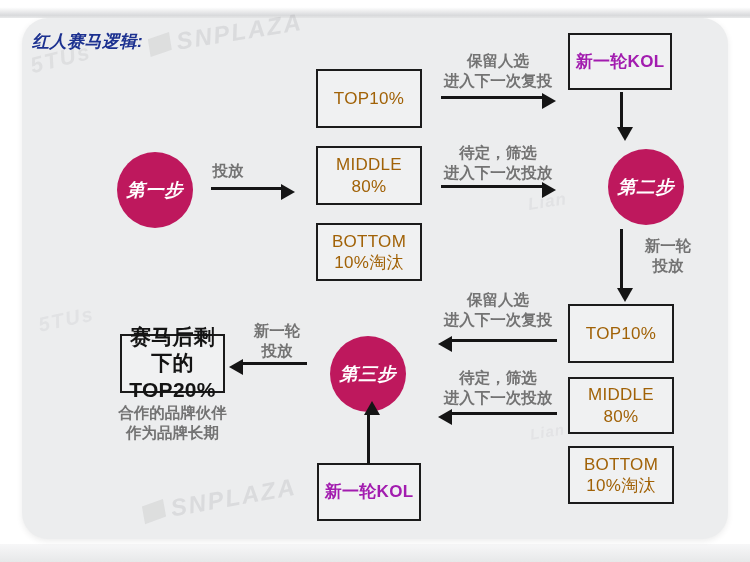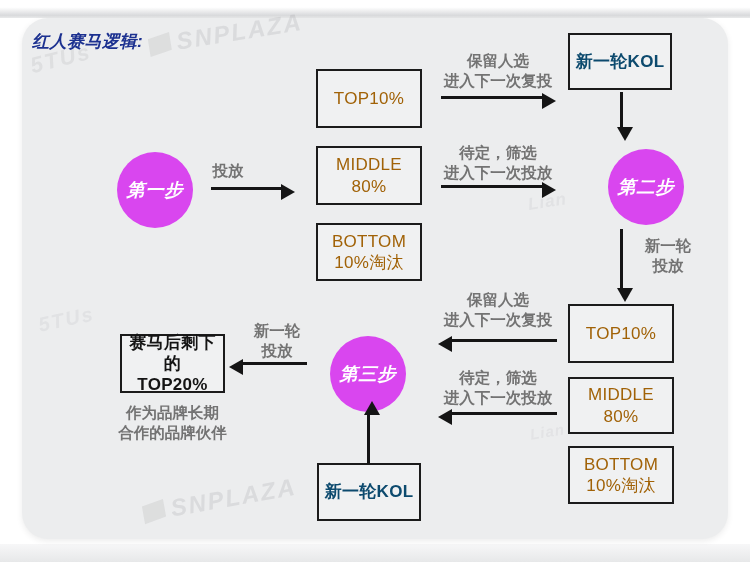--- a/index.html
+++ b/index.html
@@ -18,36 +18,36 @@
     box-shadow:0 2px 6px rgba(0,0,0,0.08);
   }
   .title{
     position:absolute;left:32px;top:30px;
     font-size:17px;font-weight:bold;font-style:italic;
     color:#1c3190;letter-spacing:0.5px;
   }
   
   .circle{
     position:absolute;width:76px;height:76px;border-radius:50%;
-    background:#d946ef;color:#ffffff;
+    background:#be185d;color:#ffffff;
     display:flex;align-items:center;justify-content:center;
     font-size:18px;font-weight:bold;font-style:italic;letter-spacing:1px;
   }
   .c1{left:117px;top:152px;}
   .c2{left:608px;top:149px;}
   .c3{left:330px;top:336px;font-style:italic;}
   
   .box{
     position:absolute;background:#f0f1f2;border:2.5px solid #1b1b1b;
     display:flex;flex-direction:column;align-items:center;justify-content:center;
     text-align:center;font-size:17px;color:#a16207;line-height:1.25;letter-spacing:0.3px;
     box-sizing:border-box;
   }
-  .box.bold{font-weight:bold;color:#0c4a6e;justify-content:center;}
-  .box.result{font-size:17px;font-weight:bold;color:#141414;}
+  .box.bold{font-weight:bold;color:#a21caf;justify-content:center;}
+  .box.result{font-size:21px;font-weight:bold;color:#141414;}
   .bL1{left:316px;top:69px;width:106px;height:59px;}
   .bL2{left:316px;top:146px;width:106px;height:59px;}
   .bL3{left:316px;top:223px;width:106px;height:58px;}
   .bK1{left:568px;top:33px;width:104px;height:57px;}
   .bR1{left:568px;top:304px;width:106px;height:59px;}
   .bR2{left:568px;top:377px;width:106px;height:57px;}
   .bR3{left:568px;top:446px;width:106px;height:58px;}
   .bRes{left:120px;top:334px;width:105px;height:59px;}
   .bK2{left:317px;top:463px;width:104px;height:58px;}
   
@@ -172,22 +172,22 @@
 </div>
 <div class="box bold bK2">
   <span>新一轮KOL</span>
 </div>
 
 <div class="box result bRes">
   <span>赛马后剩下的</span>
     <span>TOP20%</span>
 </div>
 <div class="lbl lNote">
-  <span>作为品牌长期</span>
-    <span>合作的品牌伙伴</span>
+  <span>合作的品牌伙伴</span>
+    <span>作为品牌长期</span>
 </div>
 
 <div class="lbl lAction1">投放</div>
 <div class="lbl lKeep1">
   <span>保留人选</span>
     <span>进入下一次复投</span>
 </div>
 <div class="lbl lPend1">
   <span>待定，筛选</span>
     <span>进入下一次投放</span>

